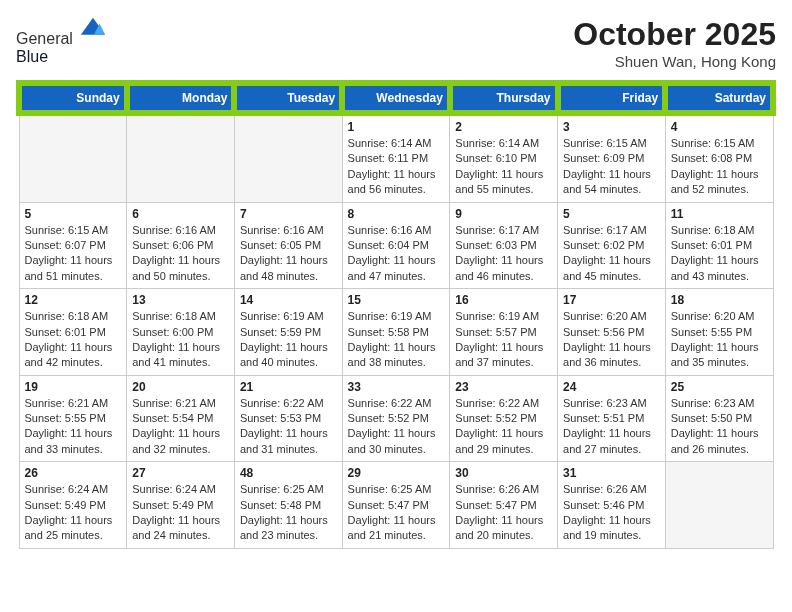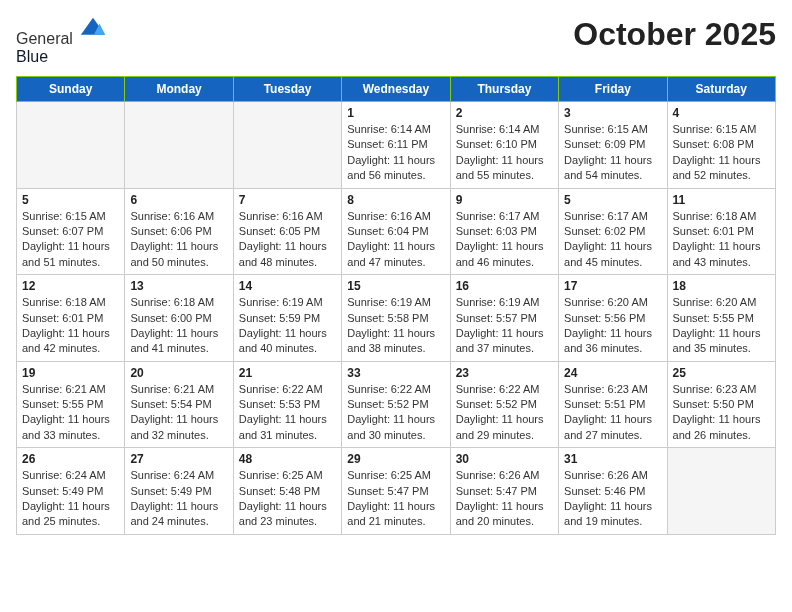--- a/index.html
+++ b/index.html
@@ -52,22 +52,22 @@
       border-collapse: collapse;
       width: 100%;
       table-layout: fixed;
     }
     .calendar th {
       background: #1565c0;
       color: #fff;
       font-size: 12px;
       font-weight: bold;
       padding: 5px 4px;
-      text-align: center;
-      border: 1px solid #84cc16;
+      text-align: right;
+      border: 6px solid #84cc16;
     }
     .calendar td {
       border: 1px solid #ccc;
       vertical-align: top;
       padding: 4px 5px;
       font-size: 10px;
       color: #222;
       background: #fff;
     }
     .calendar td.empty {
@@ -96,20 +96,21 @@
         <svg class="logo-icon" viewBox="0 0 30 30">
           <polygon points="15,2 28,20 2,20" fill="#1565c0"></polygon>
           <polygon points="22,8 28,20 16,20" fill="#42a5f5"></polygon>
         </svg>
         <br>
         <span class="logo-blue">Blue</span>
       </div>
     </div>
     <div class="title-block">
       <div class="month-title">October 2025</div>
+      <div class="location">Shuen Wan, Hong Kong</div>
     </div>
   </div>
 
   <table class="calendar">
     <thead>
       <tr>
       <th>Sunday</th>
           <th>Monday</th>
           <th>Tuesday</th>
           <th>Wednesday</th>

